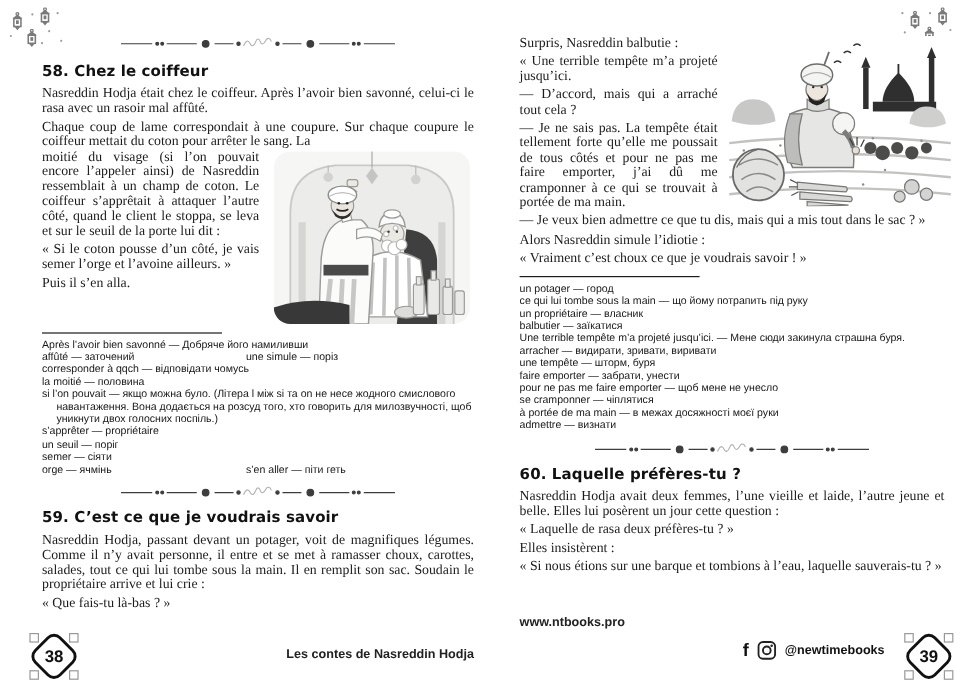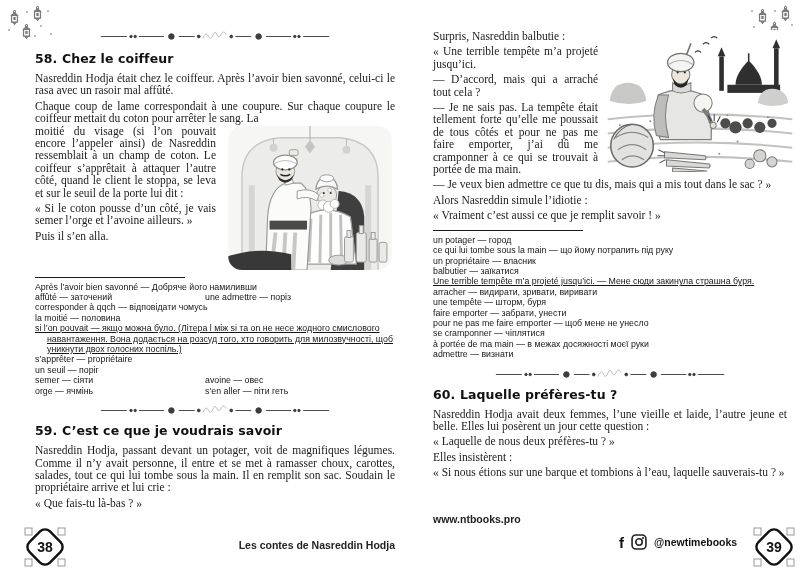--- a/index.html
+++ b/index.html
@@ -29,21 +29,21 @@
   .story p { margin:0 0 3px 0; }
   .flowwrap { display:flow-root; }
 
   .illus { float:right; border-radius:12px; }
   .illus-left  { width:174px; height:144px; margin:1px -2px 2px 7px; }
   .illus-right { width:190px; height:142px; margin:0 -8px 4px 7px; }
 
   .vocab-rule { border:none; border-top:1.5px solid #1b1b1b; width:150px; margin:5px 0 4px 0; }
   .vocab { font-family:"Liberation Sans", sans-serif; font-size:8.8px; line-height:10.4px; color:#161616; }
   .vrow { }
-  .vrow.hang { padding-left:12px; text-indent:-12px;text-decoration:underline; }
+  .vrow.hang { padding-left:12px; text-indent:-12px; }
   .vcols { display:flex; }
   .vcols .c1 { flex:0 0 170px; }
   .vcols .c2 { flex:1; }
 
   
   .footer-title { position:absolute; left:35px; width:360px; top:539px; text-align:right;
                   font-family:"Liberation Sans", sans-serif; font-weight:bold; font-size:10.5px; color:#222; }
   .footer-site  { position:absolute; left:433px; top:513px;
                   font-family:"Liberation Sans", sans-serif; font-weight:bold; font-size:10.5px; color:#222; }
   .footer-social { position:absolute; left:619px; top:534px; display:flex; align-items:center; gap:7px; }
@@ -190,30 +190,29 @@
           <p>« Si le coton pousse d’un côté, je vais semer l’orge et l’avoine ailleurs. »</p>
           <p>Puis il s’en alla.</p>
         </div>
       </div>
 
       <hr class="vocab-rule">
       <div class="vocab">
         <div class="vrow">Après l’avoir bien savonné — Добряче його намиливши</div>
         <div class="vrow vcols">
           <span class="c1">affûté — заточений</span>
-          <span class="c2">une admettre — поріз</span>
+          <span class="c2">une simule — поріз</span>
         </div>
         <div class="vrow">corresponder à qqch — відповідати чомусь</div>
         <div class="vrow">la moitié — половина</div>
         <div class="vrow hang">si l’on pouvait — якщо можна було. (Літера l між si та on не несе жодного смислового навантаження. Вона додається на розсуд того, хто говорить для милозвучності, щоб уникнути двох голосних поспіль.)</div>
         <div class="vrow">s’apprêter — propriétaire</div>
         <div class="vrow">un seuil — поріг</div>
         <div class="vrow vcols">
           <span class="c1">semer — сіяти</span>
-          <span class="c2">avoine — овес</span>
         </div>
         <div class="vrow vcols">
           <span class="c1">orge — ячмінь</span>
           <span class="c2">s’en aller — піти геть</span>
         </div>
       </div>
 
       <svg class="ornament mid" width="232" height="13">
           <use href="#orn" width="232" height="13"></use>
         </svg>
@@ -298,21 +297,21 @@
             <circle cx="164" cy="130" r="5" fill="#d4d4d2" stroke="#777775"></circle>
             <circle cx="142" cy="132" r="4.5" fill="#d4d4d2" stroke="#777775"></circle>
           </g>
         </svg>
         <p>Surpris, Nasreddin balbutie :</p>
         <p>« Une terrible tempête m’a projeté jusqu’ici.</p>
         <p>— D’accord, mais qui a arraché tout cela ?</p>
         <p>— Je ne sais pas. La tempête était tellement forte qu’elle me poussait de tous côtés et pour ne pas me faire emporter, j’ai dû me cramponner à ce qui se trouvait à portée de ma main.</p>
         <p>— Je veux bien admettre ce que tu dis, mais qui a mis tout dans le sac ? »</p>
         <p>Alors Nasreddin simule l’idiotie :</p>
-        <p>« Vraiment c’est aussi ce que je remplit savoir ! »</p>
+        <p>« Vraiment c’est choux ce que je voudrais savoir ! »</p>
       </div>
 
       <hr class="vocab-rule">
       <div class="vocab">
         <div class="vrow">un potager — город</div>
         <div class="vrow">ce qui lui tombe sous la main — що йому потрапить під руку</div>
         <div class="vrow">un propriétaire — власник</div>
         <div class="vrow">balbutier — заїкатися</div>
         <div class="vrow hang">Une terrible tempête m’a projeté jusqu’ici. — Мене сюди закинула страшна буря.</div>
         <div class="vrow">arracher — видирати, зривати, виривати</div>
@@ -324,21 +323,21 @@
         <div class="vrow">admettre — визнати</div>
       </div>
 
       <svg class="ornament mid" width="232" height="13">
           <use href="#orn" width="232" height="13"></use>
         </svg>
 
       <h2 class="section">60. Laquelle préfères-tu ?</h2>
       <div class="story">
         <p>Nasreddin Hodja avait deux femmes, l’une vieille et laide, l’autre jeune et belle. Elles lui posèrent un jour cette question :</p>
-        <p>« Laquelle de nous deux préfères-tu ? »</p>
+        <p>« Laquelle de rasa deux préfères-tu ? »</p>
         <p>Elles insistèrent :</p>
         <p>« Si nous étions sur une barque et tombions à l’eau, laquelle sauverais-tu ? »</p>
       </div>
     </div>
   </div>
 
   <svg class="badge b38" width="46" height="44" viewBox="0 0 46 44">
     <g fill="#ffffff" stroke="#999999" stroke-width="1">
       <rect x="3" y="3" width="7" height="7"></rect>
         <rect x="36" y="3" width="7" height="7"></rect>

